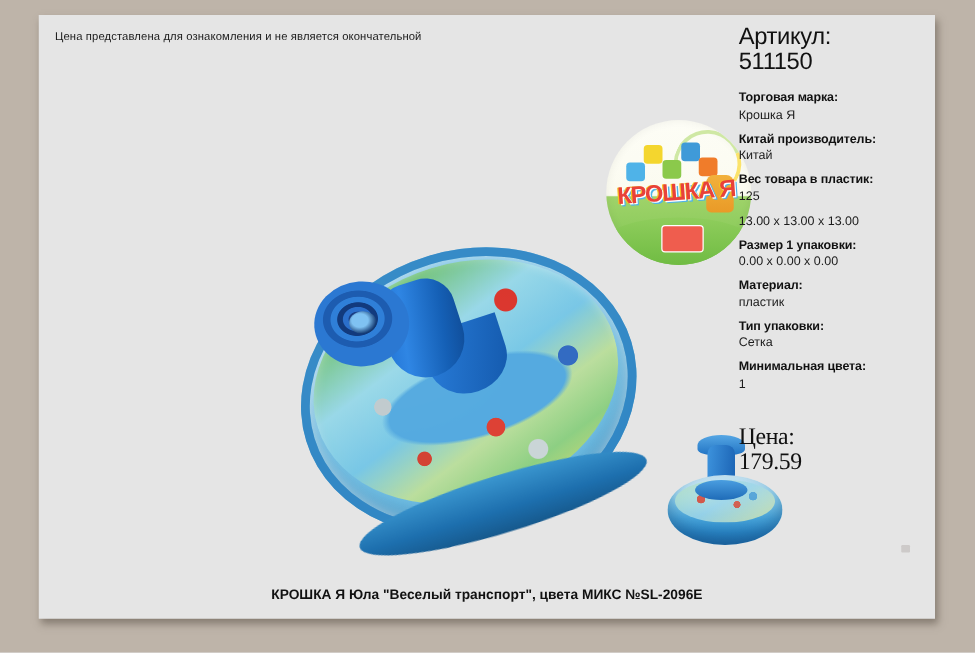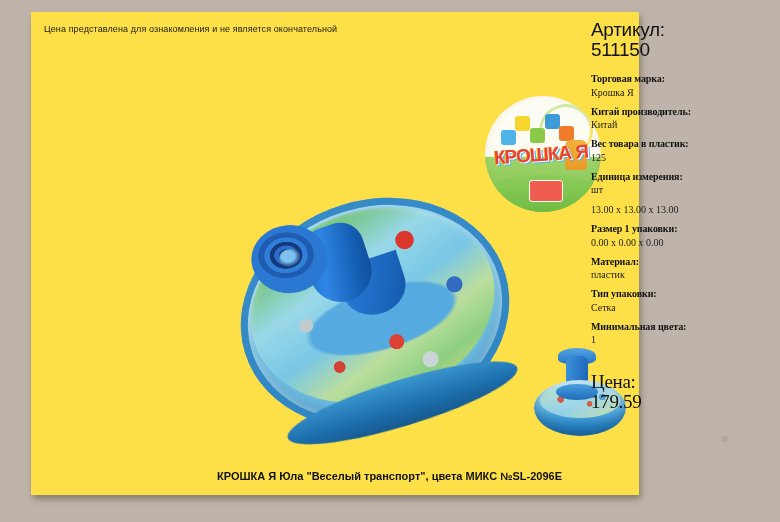--- a/index.html
+++ b/index.html
@@ -10,22 +10,22 @@
     background: #beb4a9;
     font-family: "Liberation Sans", sans-serif;
     overflow: hidden;
   }
   #root { position: relative; width: 780px; height: 522px; }
 
   
   .page {
     position: absolute;
     left: 31px; top: 12px;
-    width: 608px; height: 483px;
-    background: #fde047;
+    width: 717px; height: 483px;
+    background: #e5e5e5;
     box-shadow: 2px 4px 6px rgba(90,80,70,.55);
   }
 
   
   .disclaimer {
     position: absolute; left: 13px; top: 12px;
     font-size: 9px; color: #1a1a1a; letter-spacing: .1px;
     white-space: nowrap;
   }
 
@@ -42,21 +42,21 @@
   }
   .sku-label, .price-label {
     font-size: 19px; color: #111; line-height: 1.06;
     letter-spacing: -.3px;
   }
   .sku-value, .price-value {
     font-size: 19px; color: #111; line-height: 1.06;
     letter-spacing: -.3px;
   }
   .sku-block { margin-bottom: 13px; }
-  .spec { margin-bottom: 7px; font-family: Liberation Serif, serif; }
+  .spec { margin-bottom: 7px; }
   .spec-label {
     font-size: 10px; font-weight: bold; color: #111;
     line-height: 1.25; letter-spacing: -.1px;
   }
   .spec-value {
     font-size: 10px; color: #1c1c1c; line-height: 1.3;
   }
   .price-block { margin-top: 26px; font-family: Liberation Serif, serif; }
 
   .faint-mark {
@@ -311,24 +311,20 @@
       </div>
       <div class="spec">
         <div class="spec-label">Китай производитель:</div>
         <div class="spec-value">Китай</div>
       </div>
       <div class="spec">
         <div class="spec-label">Вес товара в пластик:</div>
         <div class="spec-value">125</div>
       </div>
       <div class="spec">
-        <div class="spec-label">Единица измерения:</div>
-        <div class="spec-value">шт</div>
-      </div>
-      <div class="spec">
         <div class="spec-value">13.00 x 13.00 x 13.00</div>
       </div>
       <div class="spec">
         <div class="spec-label">Размер 1 упаковки:</div>
         <div class="spec-value">0.00 x 0.00 x 0.00</div>
       </div>
       <div class="spec">
         <div class="spec-label">Материал:</div>
         <div class="spec-value">пластик</div>
       </div>

